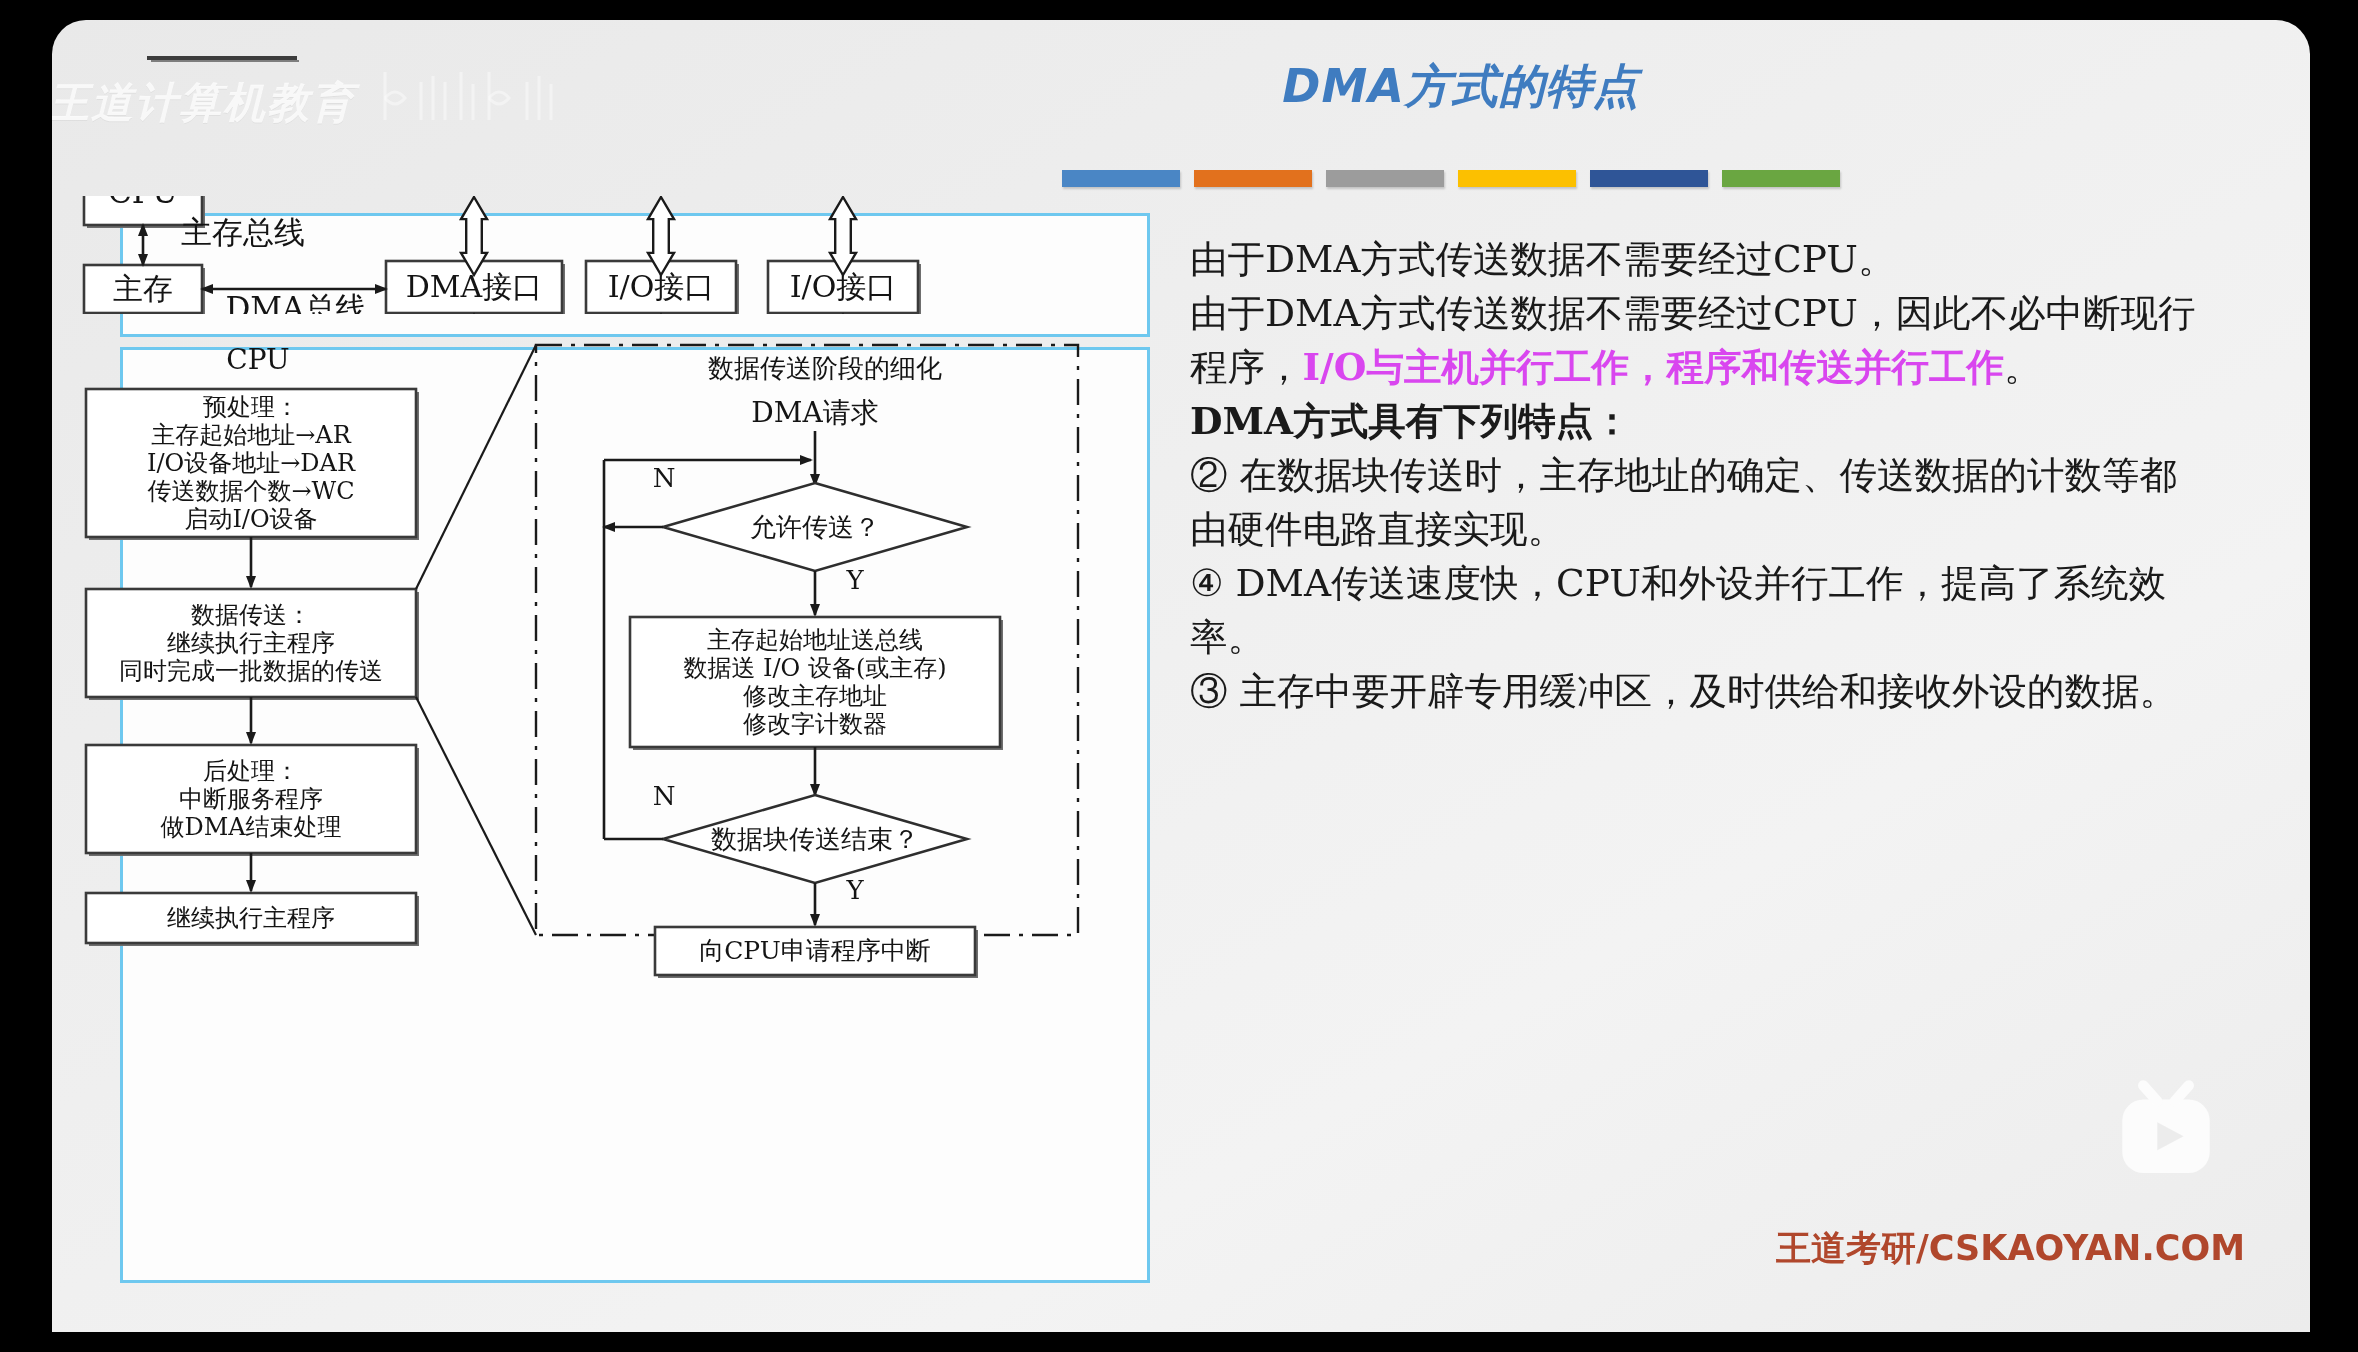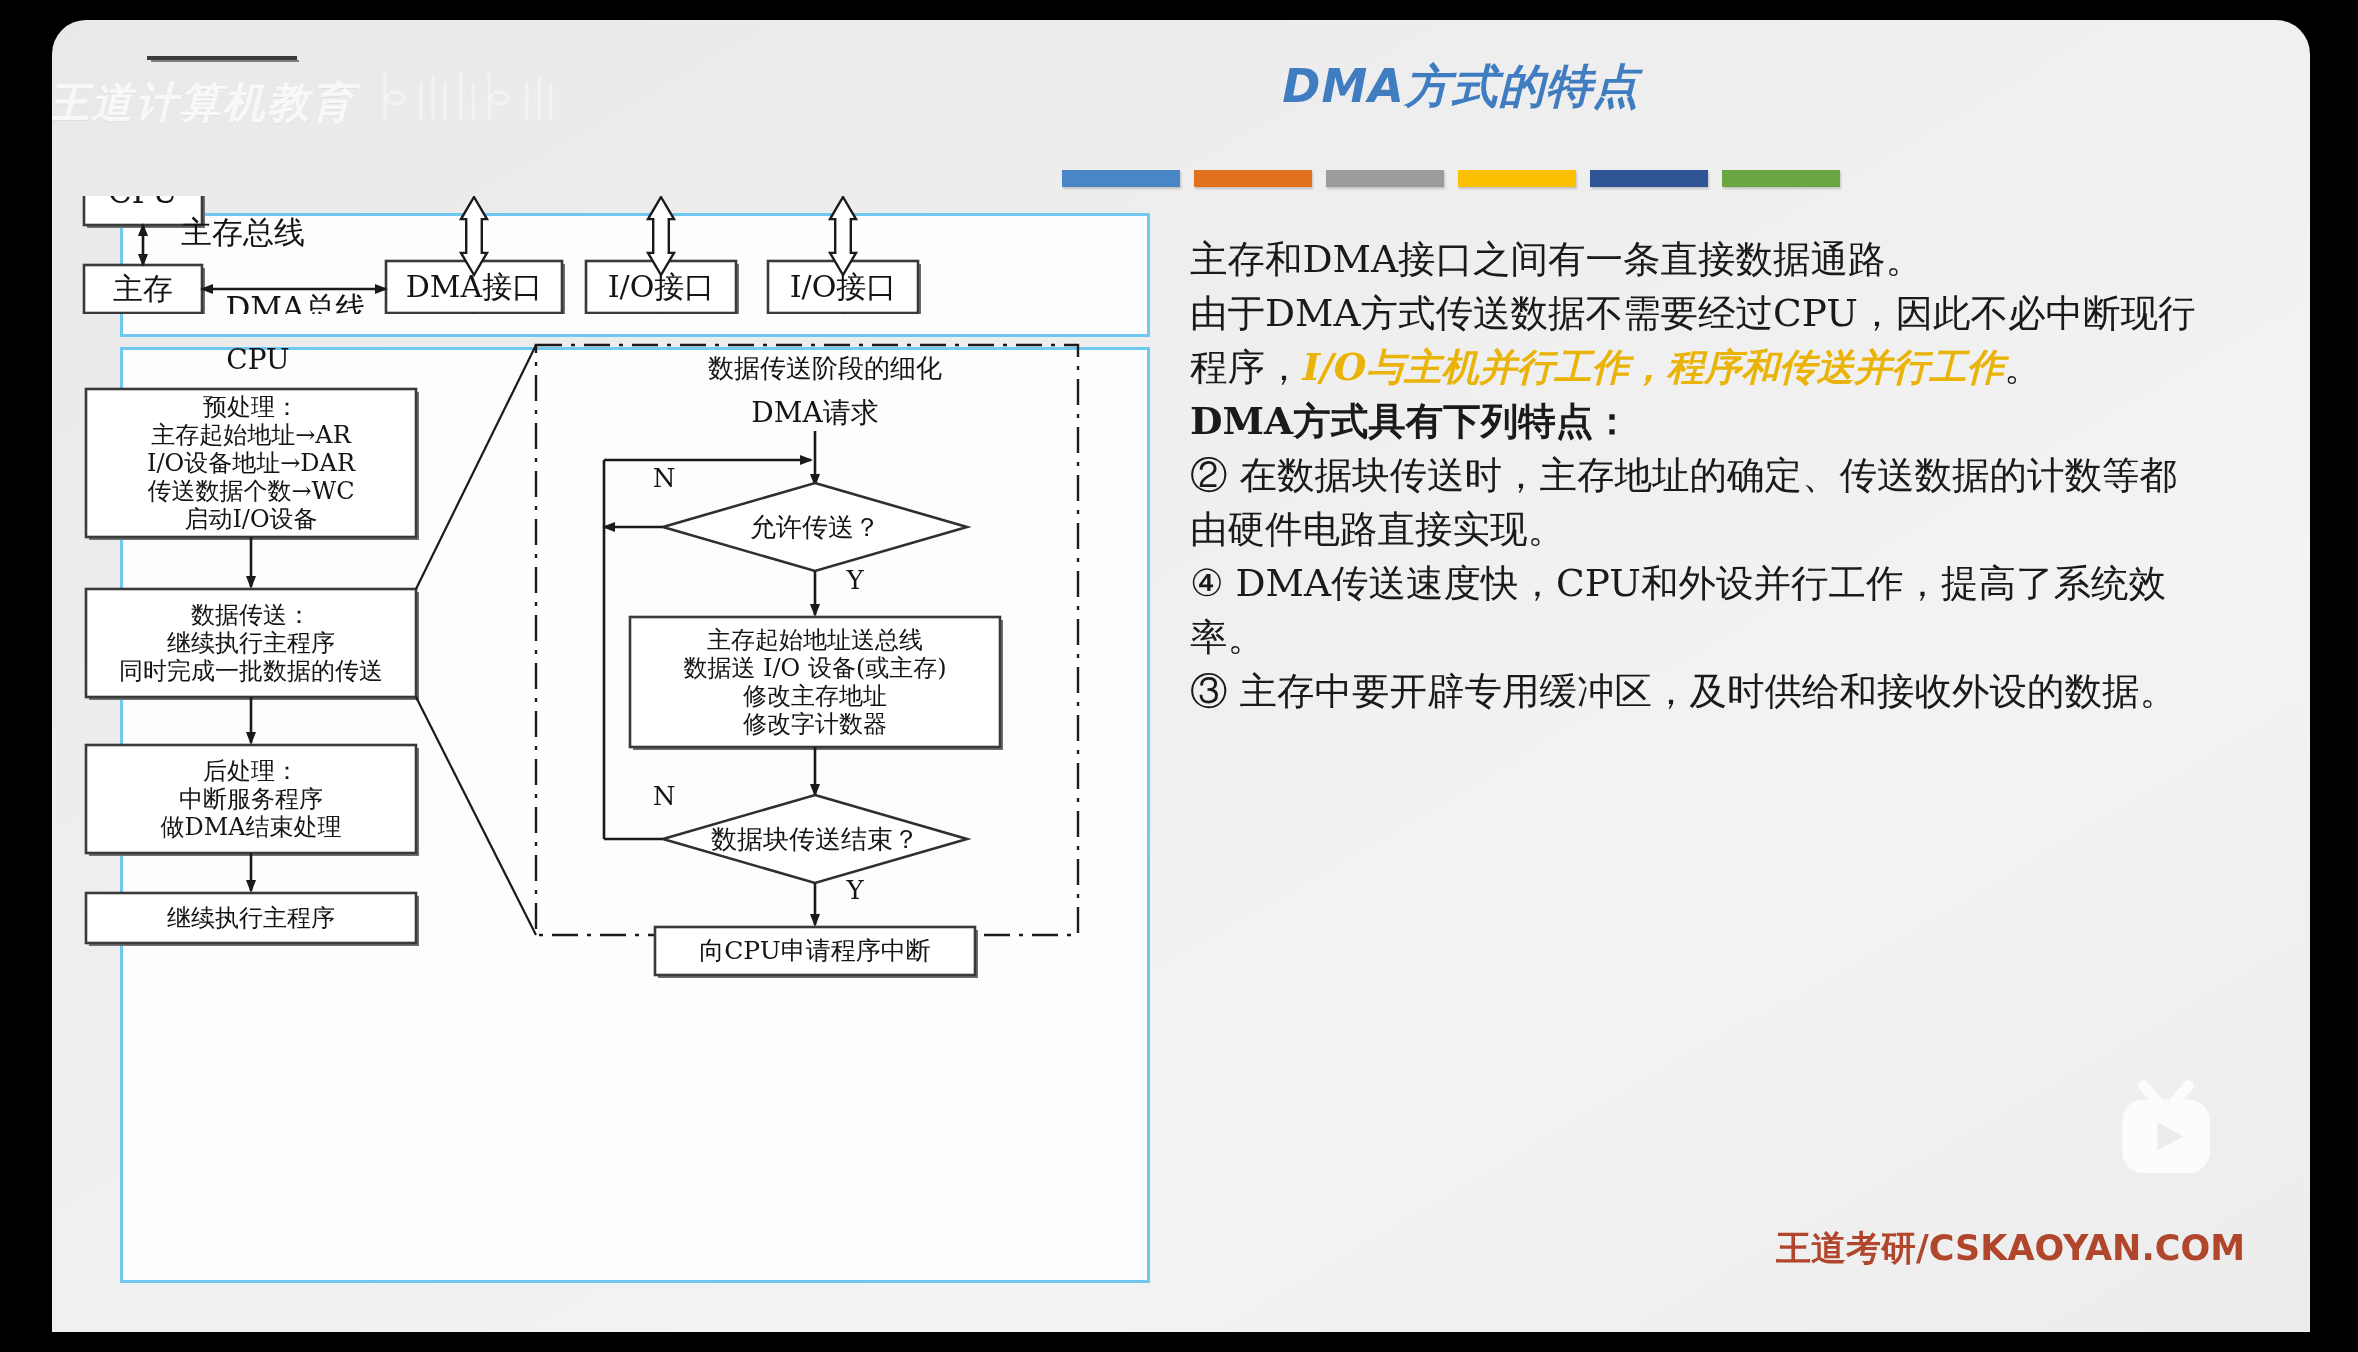--- a/index.html
+++ b/index.html
@@ -32,21 +32,21 @@
   #panelBot{left:68px;top:327px;width:1030px;height:936px;}
 
   .dg{position:absolute;left:0;top:0;width:100%;height:100%;}
   .box{position:absolute;border:2.5px solid #3c3c3c;background:#fff;box-sizing:border-box;
        display:flex;align-items:center;justify-content:center;text-align:center;
        box-shadow:3px 3px 0 -1px rgba(90,90,90,.75);}
 
   
   #rt{position:absolute;left:1190px;top:232px;width:1020px;}
   #rt p{margin:0;font-family:"DejaVu Serif",serif;font-size:37.5px;line-height:54px;color:#1a1a1a;}
-  #rt .red{color:#eab308;font-weight:700;font-style:italic;}
+  #rt .red{color:#d946ef;font-weight:700;}
   #rt .bld{font-weight:700;}
 
   
   #brand{position:absolute;left:1760px;top:1225px;font-family:"DejaVu Sans",sans-serif;
      font-weight:700;font-size:35px;color:#b0472c;letter-spacing:0px;white-space:nowrap;margin-left:16px;}
   #tvlogo{position:absolute;left:2110px;top:1075px;width:112px;height:112px;opacity:.85;}
 </style>
 </head>
 <body>
 
@@ -233,21 +233,21 @@
         <g>
           <rect x="606" y="910" width="320" height="48" fill="#6e6e6e"></rect>
           <rect x="603" y="907" width="320" height="48" fill="#ffffff" stroke="#3a3a3a" stroke-width="2.6"></rect>
           <text x="763" y="939.19" text-anchor="middle" font-family="&quot;DejaVu Serif&quot;, serif" font-size="25" fill="#141414">向CPU申请程序中断</text>
         </g>
       </g>
     </g>
 </svg>
 
 <div id="rt">
-  <p>主存和DMA接口之间有一条直接数据通路。</p>
+  <p>由于DMA方式传送数据不需要经过CPU。</p>
   <p><span>由于DMA方式传送数据不需要经过CPU，因此不必中断现行程序，</span><span class="red">I/O与主机并行工作，程序和传送并行工作</span><span>。</span></p>
   <p class="bld">DMA方式具有下列特点：</p>
   <p>② 在数据块传送时，主存地址的确定、传送数据的计数等都由硬件电路直接实现。</p>
   <p>④ DMA传送速度快，CPU和外设并行工作，提高了系统效率。</p>
   <p>③ 主存中要开辟专用缓冲区，及时供给和接收外设的数据。</p>
 </div>
 
 <svg id="tvlogo" viewBox="0 0 64 64">
   <g fill="rgba(255,255,255,0.92)">
     <path d="M19 6 l8 9 M45 6 l-8 9" stroke="rgba(255,255,255,0.92)" stroke-width="6" stroke-linecap="round" fill="none"></path>

